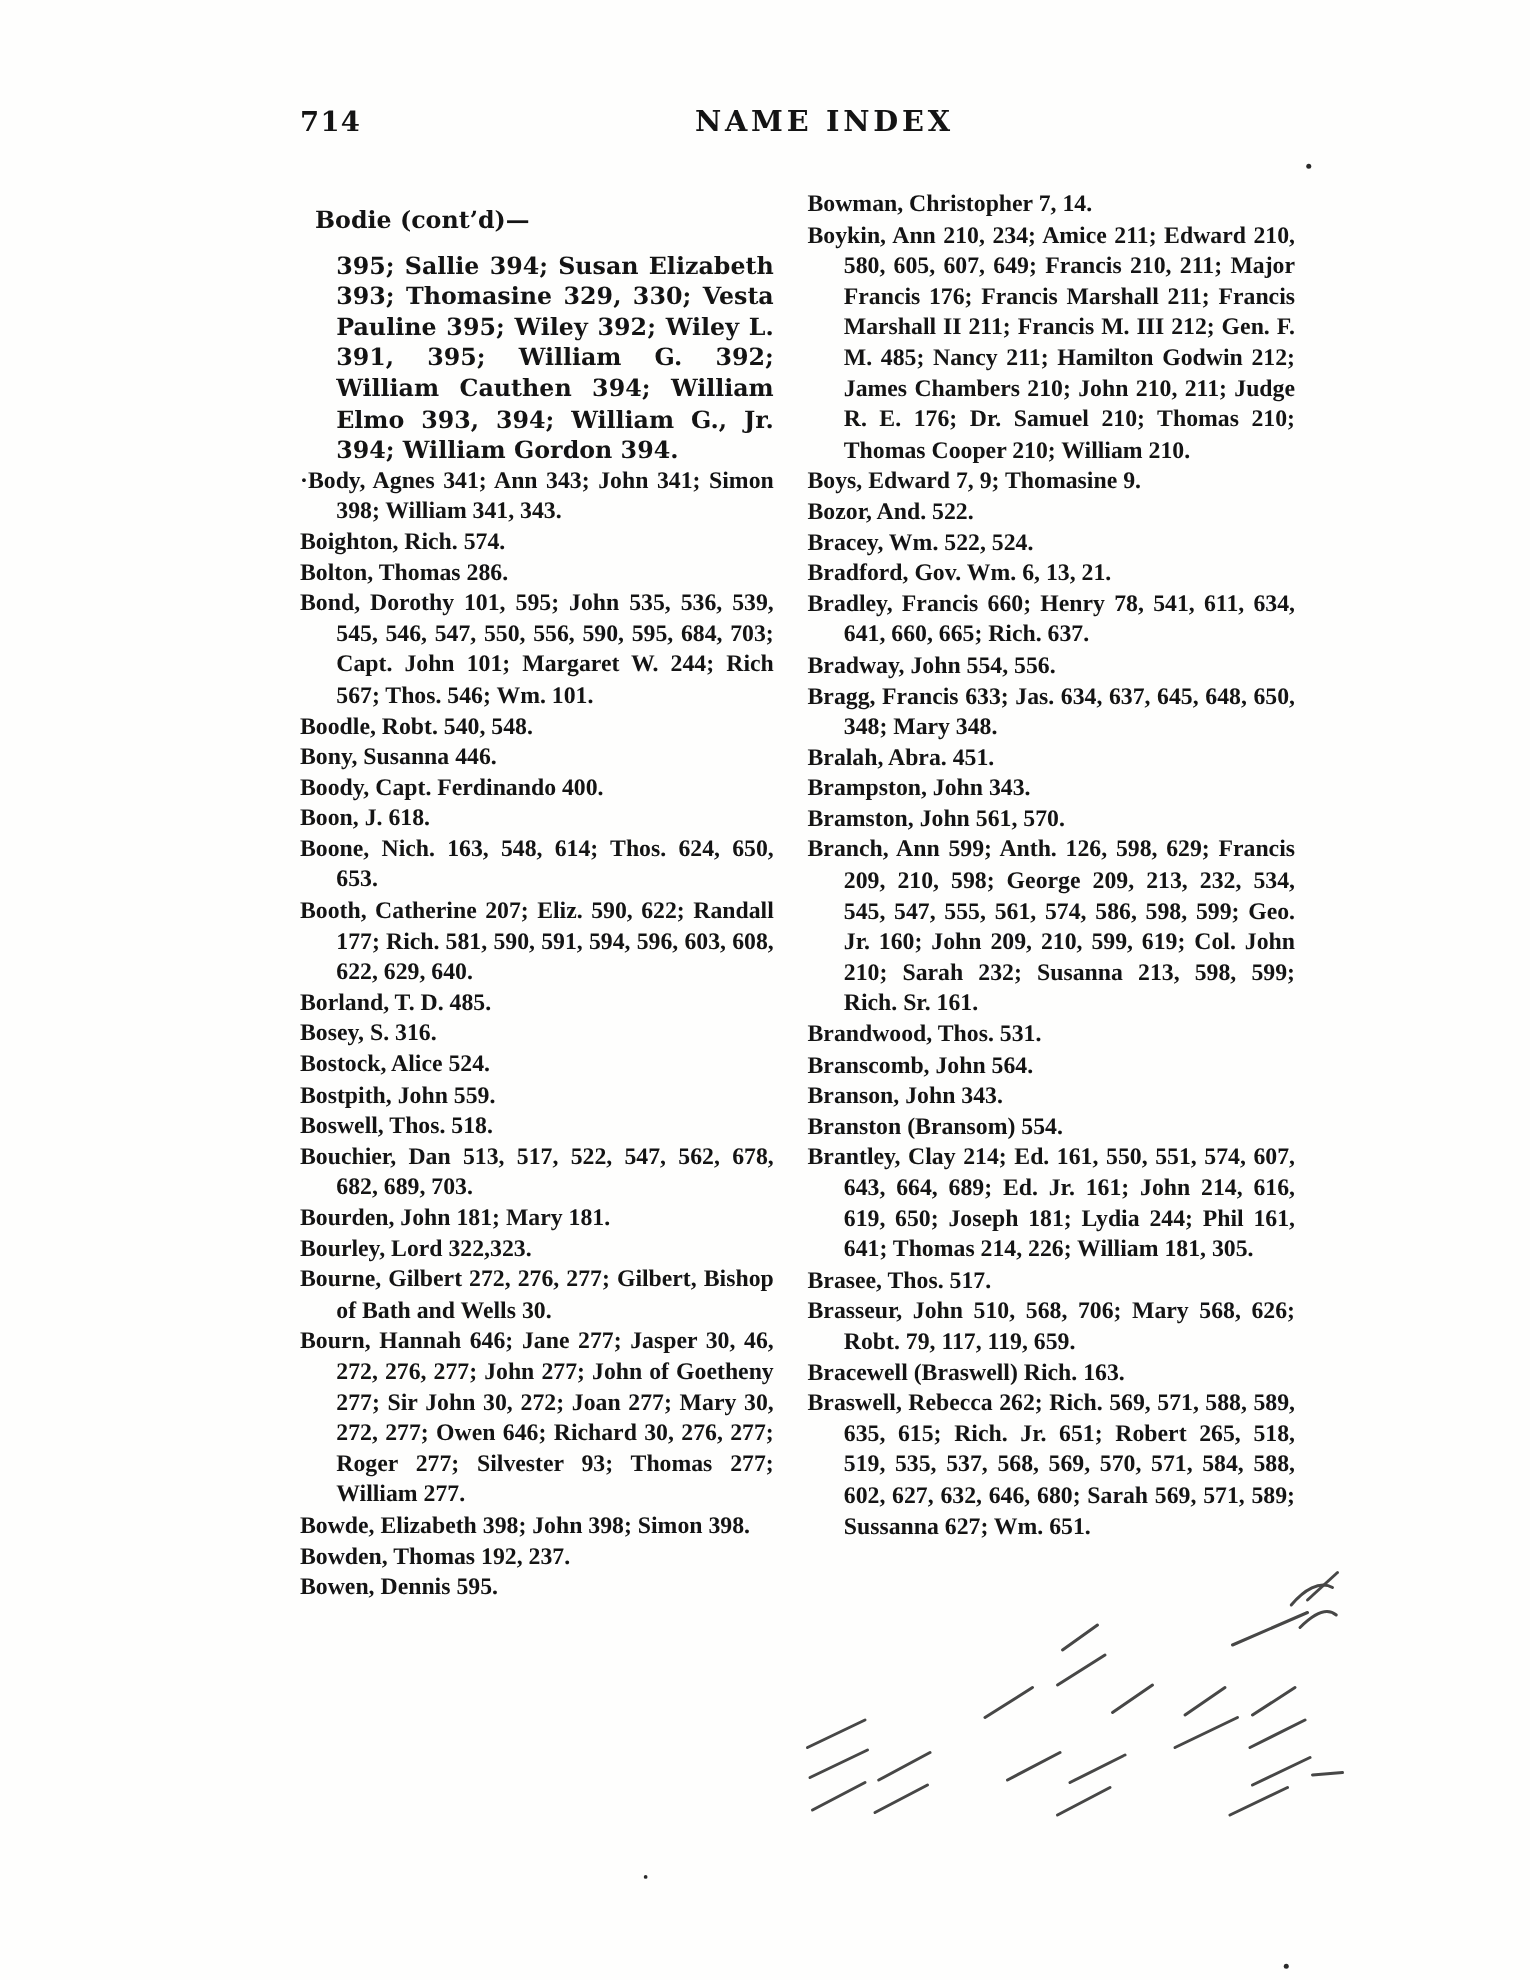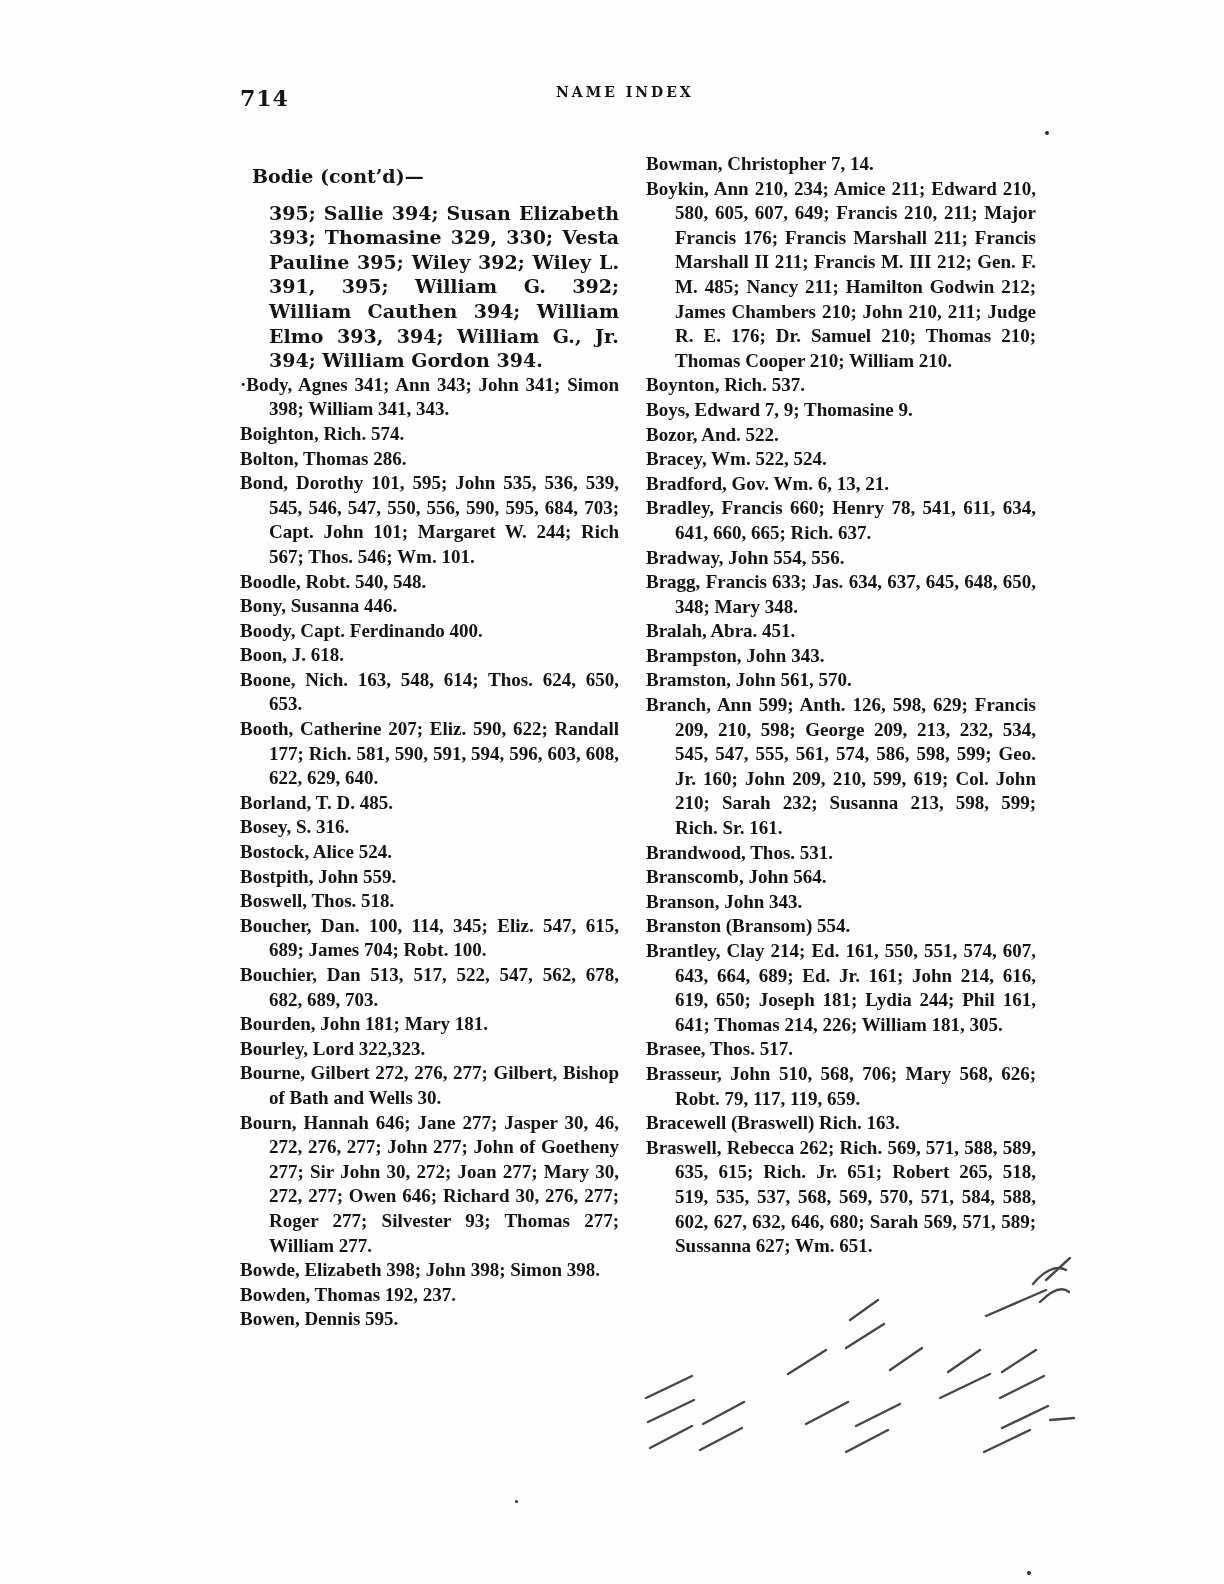--- a/index.html
+++ b/index.html
@@ -22,21 +22,21 @@
     top: 85px;
     font-size: 22px;
     font-weight: 700;
     letter-spacing: 1px;
     text-align: right;
   }
   .page-title {
     position: absolute;
     left: 556px;
     top: 84px;
-    font-size: 14px;
+    font-size: 23px;
     font-weight: 700;
     letter-spacing: 3px;
   }
   .col {
     position: absolute;
     top: 152px;
     font-size: 19px;
     line-height: 24.6px;
     font-weight: 700;
     text-align: justify;
@@ -92,36 +92,34 @@
     <p class="entry">Bony, Susanna 446.</p>
     <p class="entry">Boody, Capt. Ferdinando 400.</p>
     <p class="entry">Boon, J. 618.</p>
     <p class="entry">Boone, Nich. 163, 548, 614; Thos. 624, 650, 653.</p>
     <p class="entry">Booth, Catherine 207; Eliz. 590, 622; Randall 177; Rich. 581, 590, 591, 594, 596, 603, 608, 622, 629, 640.</p>
     <p class="entry">Borland, T. D. 485.</p>
     <p class="entry">Bosey, S. 316.</p>
     <p class="entry">Bostock, Alice 524.</p>
     <p class="entry">Bostpith, John 559.</p>
     <p class="entry">Boswell, Thos. 518.</p>
-    <p class="entry">Boucher, Dan. 100, 114, 345; Eliz. 547, 615, 689; James 704; Robt. 100.</p>
     <p class="entry">Bouchier, Dan 513, 517, 522, 547, 562, 678, 682, 689, 703.</p>
     <p class="entry">Bourden, John 181; Mary 181.</p>
     <p class="entry">Bourley, Lord 322,323.</p>
     <p class="entry">Bourne, Gilbert 272, 276, 277; Gilbert, Bishop of Bath and Wells 30.</p>
     <p class="entry">Bourn, Hannah 646; Jane 277; Jasper 30, 46, 272, 276, 277; John 277; John of Goetheny 277; Sir John 30, 272; Joan 277; Mary 30, 272, 277; Owen 646; Richard 30, 276, 277; Roger 277; Silvester 93; Thomas 277; William 277.</p>
     <p class="entry">Bowde, Elizabeth 398; John 398; Simon 398.</p>
     <p class="entry">Bowden, Thomas 192, 237.</p>
     <p class="entry">Bowen, Dennis 595.</p>
 
   </div>
 
   <div class="col col-right">
     <p class="entry">Bowman, Christopher 7, 14.</p>
     <p class="entry">Boykin, Ann 210, 234; Amice 211; Edward 210, 580, 605, 607, 649; Francis 210, 211; Major Francis 176; Francis Marshall 211; Francis Marshall II 211; Francis M. III 212; Gen. F. M. 485; Nancy 211; Hamilton Godwin 212; James Chambers 210; John 210, 211; Judge R. E. 176; Dr. Samuel 210; Thomas 210; Thomas Cooper 210; William 210.</p>
-    <p class="entry">Boynton, Rich. 537.</p>
     <p class="entry">Boys, Edward 7, 9; Thomasine 9.</p>
     <p class="entry">Bozor, And. 522.</p>
     <p class="entry">Bracey, Wm. 522, 524.</p>
     <p class="entry">Bradford, Gov. Wm. 6, 13, 21.</p>
     <p class="entry">Bradley, Francis 660; Henry 78, 541, 611, 634, 641, 660, 665; Rich. 637.</p>
     <p class="entry">Bradway, John 554, 556.</p>
     <p class="entry">Bragg, Francis 633; Jas. 634, 637, 645, 648, 650, 348; Mary 348.</p>
     <p class="entry">Bralah, Abra. 451.</p>
     <p class="entry">Brampston, John 343.</p>
     <p class="entry">Bramston, John 561, 570.</p>

